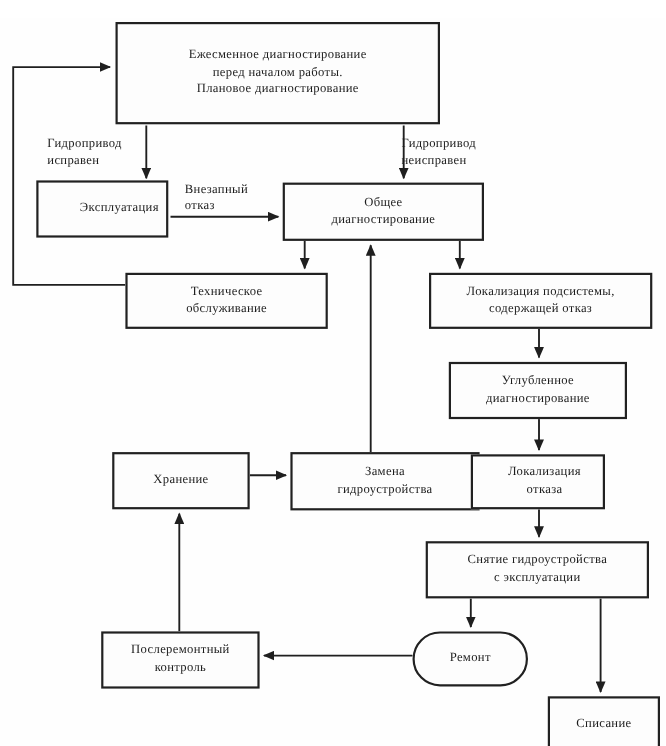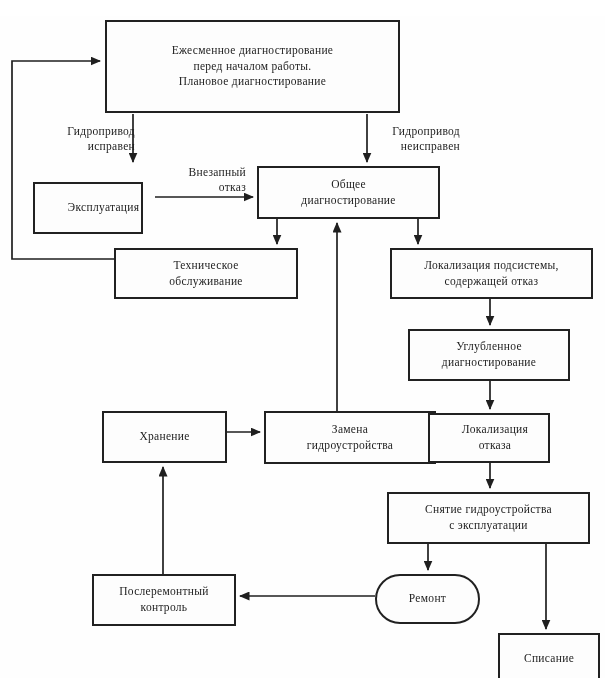--- a/index.html
+++ b/index.html
@@ -33,21 +33,21 @@
     align-items: center;
     justify-content: center;
     text-align: center;
     font-size: 11.5px;
     line-height: 1.35;
     letter-spacing: 0.3px;
     white-space: pre-line;
   }
   .edge-label {
     position: absolute;
-    text-align: right;
+    text-align: left;
     font-size: 11.5px;
     line-height: 1.3;
     letter-spacing: 0.3px;
     white-space: pre-line;
   }
 </style>
 </head>
 <body>
 
 <div id="stage">
@@ -75,21 +75,21 @@
       <path d="M375,580 L240,580" marker-end="url(#ah)"></path>
       <path d="M163,558 L163,451" marker-end="url(#ah)"></path>
       <path d="M227,416 L260,416" marker-end="url(#ah)"></path>
     </g>
   </svg>
 
   <div class="node" style="left:105px; top:4px; width:295px; height:93px;">Ежесменное диагностирование
 перед началом работы.
 Плановое диагностирование</div>
 
-  <div class="node" style="left:33px; top:166px; width:110px; height:52px;padding-left:31px;">Эксплуатация</div>
+  <div class="node" style="left:33px; top:148px; width:120px; height:52px;padding-left:31px;">Эксплуатация</div>
 
   <div class="node" style="left:257px; top:150px; width:183px; height:53px;">Общее
 диагностирование</div>
 
   <div class="node" style="left:114px; top:232px; width:184px; height:51px;">Техническое
 обслуживание</div>
 
   <div class="node" style="left:390px; top:232px; width:203px; height:51px;">Локализация подсистемы,
 содержащей отказ</div>
 

